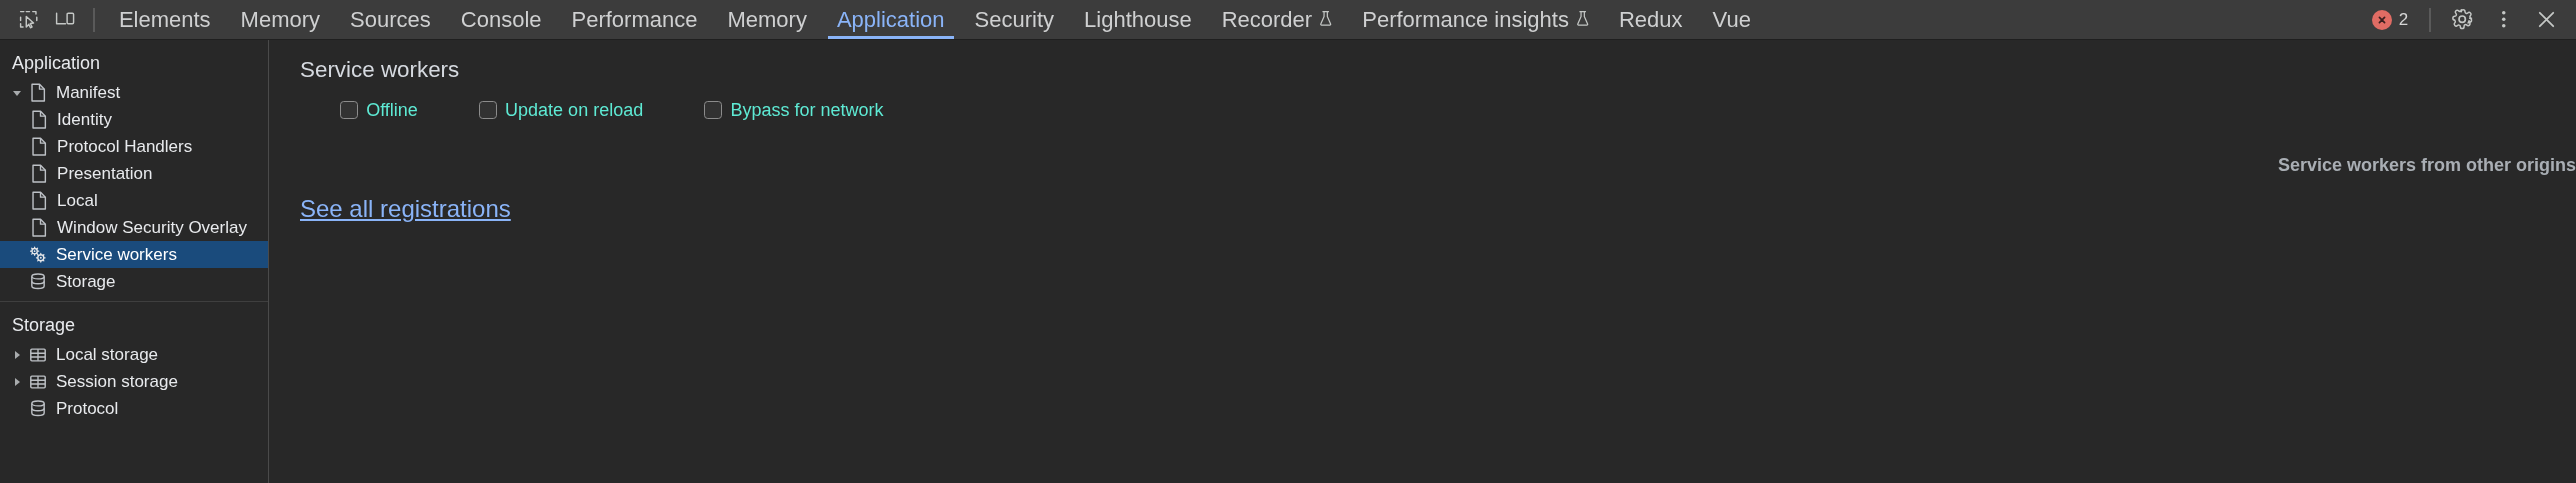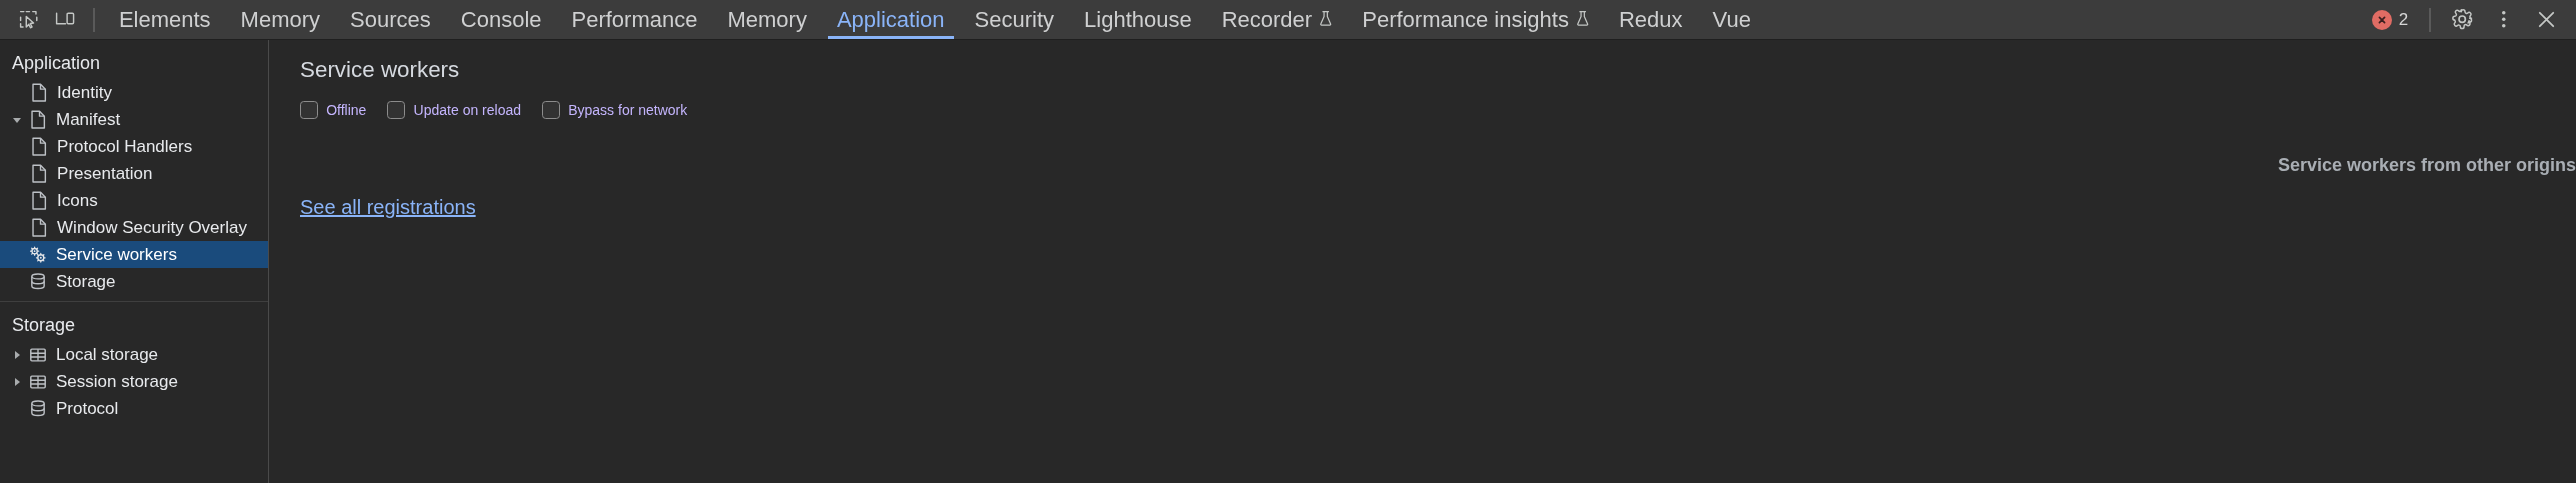--- a/index.html
+++ b/index.html
@@ -199,23 +199,24 @@
     display: flex;
     align-items: center;
     padding: 19.4px 0 0 31px;
     gap: 0;
   }
   .checkbox-item {
     display: flex;
     align-items: center;
     gap: 8.2px;
     margin-right: 21px;
-    font-size: 14px;
-    color: #c4b5fd;
+    font-size: 18px;
+    color: #5eead4;
     line-height: 1;
+    margin-left: 40px;
   }
   .checkbox {
     width: 18px;
     height: 18px;
     min-width: 18px;
     border: 1.5px solid #8c8c8c;
     border-radius: 3.7px;
     background: #323232;
     box-sizing: border-box;
   }
@@ -226,21 +227,21 @@
   .other-origins-title {
     font-size: 18px;
     font-weight: bold;
     color: #a9aeb4;
     line-height: 1;
     text-align: right;
   }
   .registrations-link {
     display: inline-block;
     margin-top: 22.4px;
-    font-size: 20px;
+    font-size: 24px;
     color: #8ab4f8;
     text-decoration: underline;
     line-height: 1;
   }
 </style>
 </head>
 <body>
 
 <div id="devtools">
 
@@ -347,30 +348,20 @@
     </div>
   </div>
 
   <div class="body">
 
     <div class="sidebar">
 
       <div class="sidebar-section">
         <div class="section-title">Application</div>
 
-        <div class="tree-row indent-1">
-          <span class="tree-icon">
-            <svg width="16.4" height="19.4" viewBox="0 0 18 22" fill="none">
-              <path d="M2 1.5h8.5L16 7v13.5H2z" stroke="#bdc1c6" stroke-width="1.6" stroke-linejoin="round"></path>
-              <path d="M10.5 1.5V7H16" stroke="#bdc1c6" stroke-width="1.6" stroke-linejoin="round"></path>
-            </svg>
-          </span>
-          <span class="tree-label">Identity</span>
-        </div>
-
         <div class="tree-row indent-0">
           <span class="twisty">
             <svg width="12" height="12" viewBox="0 0 12 12">
                 <path d="M2 4h8l-4 5z" fill="#a8abad"></path>
               </svg>
           </span>
           <span class="tree-icon">
             <svg width="16.4" height="19.4" viewBox="0 0 18 22" fill="none">
               <path d="M2 1.5h8.5L16 7v13.5H2z" stroke="#bdc1c6" stroke-width="1.6" stroke-linejoin="round"></path>
               <path d="M10.5 1.5V7H16" stroke="#bdc1c6" stroke-width="1.6" stroke-linejoin="round"></path>
@@ -379,41 +370,51 @@
           <span class="tree-label">Manifest</span>
         </div>
 
         <div class="tree-row indent-1">
           <span class="tree-icon">
             <svg width="16.4" height="19.4" viewBox="0 0 18 22" fill="none">
               <path d="M2 1.5h8.5L16 7v13.5H2z" stroke="#bdc1c6" stroke-width="1.6" stroke-linejoin="round"></path>
               <path d="M10.5 1.5V7H16" stroke="#bdc1c6" stroke-width="1.6" stroke-linejoin="round"></path>
             </svg>
           </span>
-          <span class="tree-label">Protocol Handlers</span>
+          <span class="tree-label">Identity</span>
         </div>
 
         <div class="tree-row indent-1">
           <span class="tree-icon">
             <svg width="16.4" height="19.4" viewBox="0 0 18 22" fill="none">
               <path d="M2 1.5h8.5L16 7v13.5H2z" stroke="#bdc1c6" stroke-width="1.6" stroke-linejoin="round"></path>
               <path d="M10.5 1.5V7H16" stroke="#bdc1c6" stroke-width="1.6" stroke-linejoin="round"></path>
             </svg>
           </span>
-          <span class="tree-label">Presentation</span>
+          <span class="tree-label">Protocol Handlers</span>
         </div>
 
         <div class="tree-row indent-1">
           <span class="tree-icon">
             <svg width="16.4" height="19.4" viewBox="0 0 18 22" fill="none">
               <path d="M2 1.5h8.5L16 7v13.5H2z" stroke="#bdc1c6" stroke-width="1.6" stroke-linejoin="round"></path>
               <path d="M10.5 1.5V7H16" stroke="#bdc1c6" stroke-width="1.6" stroke-linejoin="round"></path>
             </svg>
           </span>
-          <span class="tree-label">Icons</span>
+          <span class="tree-label">Presentation</span>
+        </div>
+
+        <div class="tree-row indent-1">
+          <span class="tree-icon">
+            <svg width="16.4" height="19.4" viewBox="0 0 18 22" fill="none">
+              <path d="M2 1.5h8.5L16 7v13.5H2z" stroke="#bdc1c6" stroke-width="1.6" stroke-linejoin="round"></path>
+              <path d="M10.5 1.5V7H16" stroke="#bdc1c6" stroke-width="1.6" stroke-linejoin="round"></path>
+            </svg>
+          </span>
+          <span class="tree-label">Local</span>
         </div>
 
         <div class="tree-row indent-1">
           <span class="tree-icon">
             <svg width="16.4" height="19.4" viewBox="0 0 18 22" fill="none">
               <path d="M2 1.5h8.5L16 7v13.5H2z" stroke="#bdc1c6" stroke-width="1.6" stroke-linejoin="round"></path>
               <path d="M10.5 1.5V7H16" stroke="#bdc1c6" stroke-width="1.6" stroke-linejoin="round"></path>
             </svg>
           </span>
           <span class="tree-label">Window Security Overlay</span>

